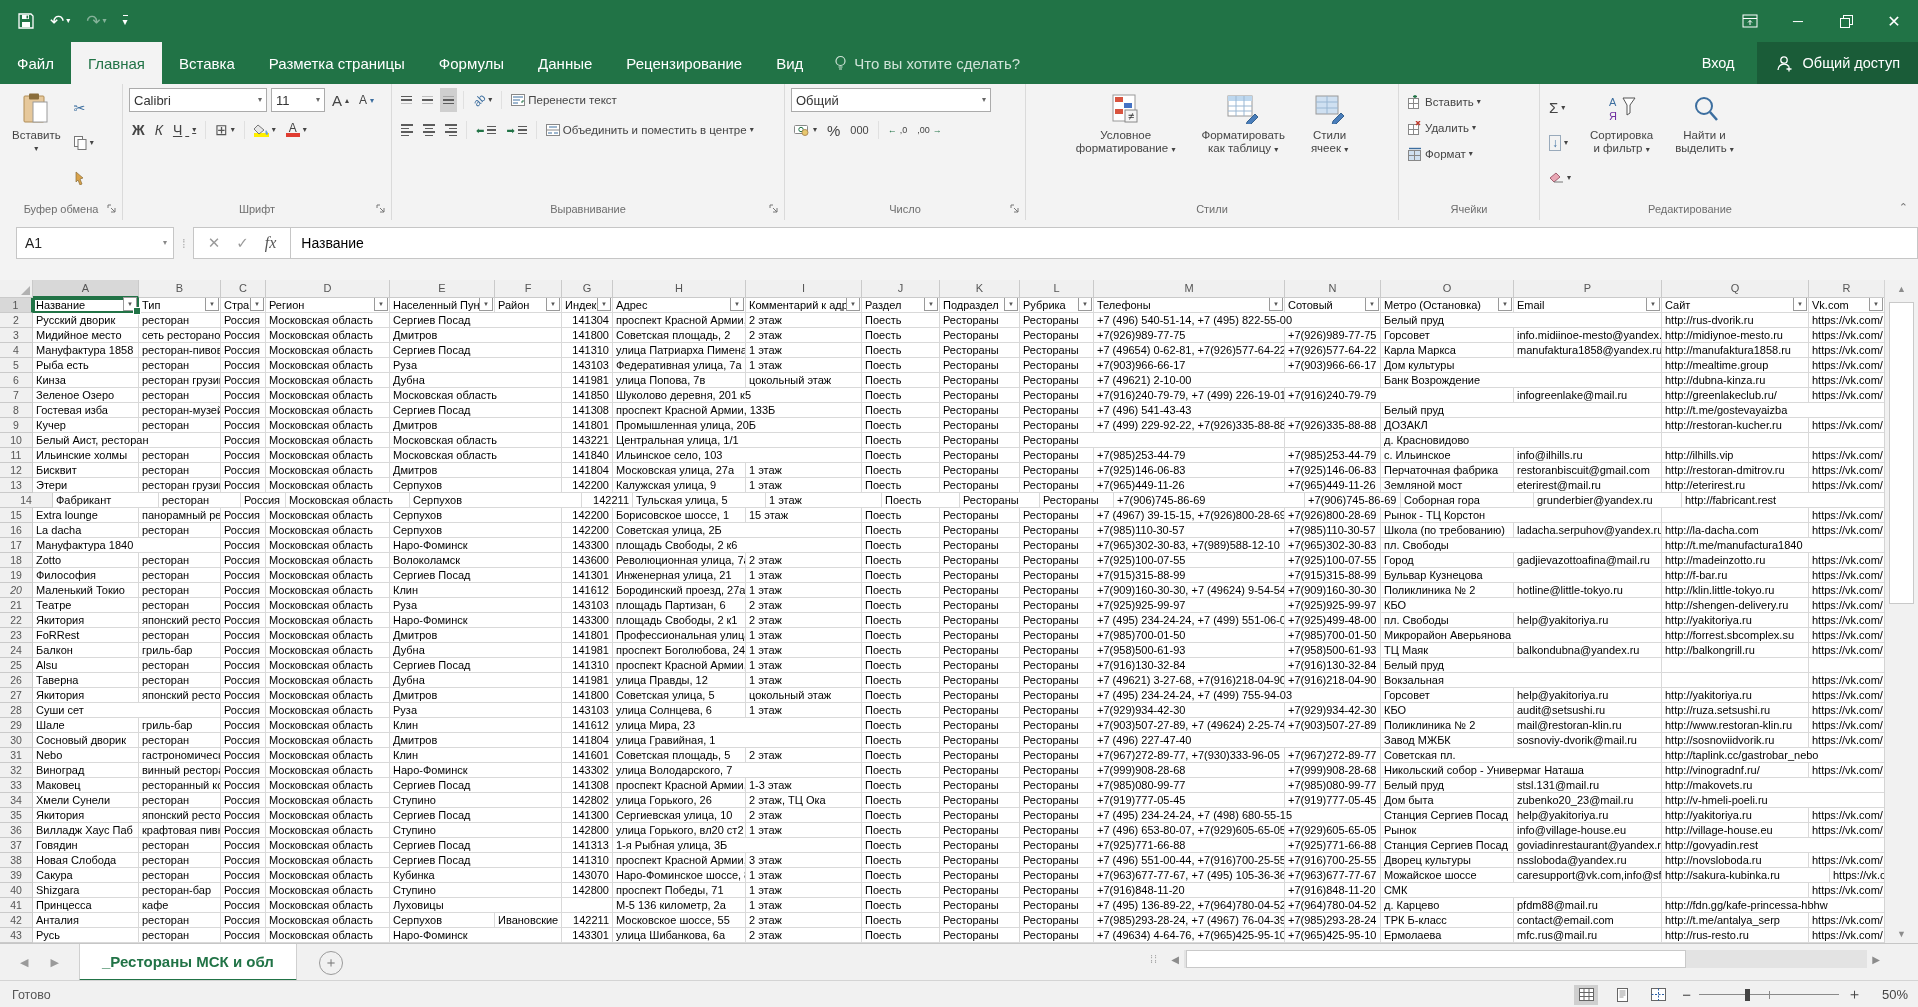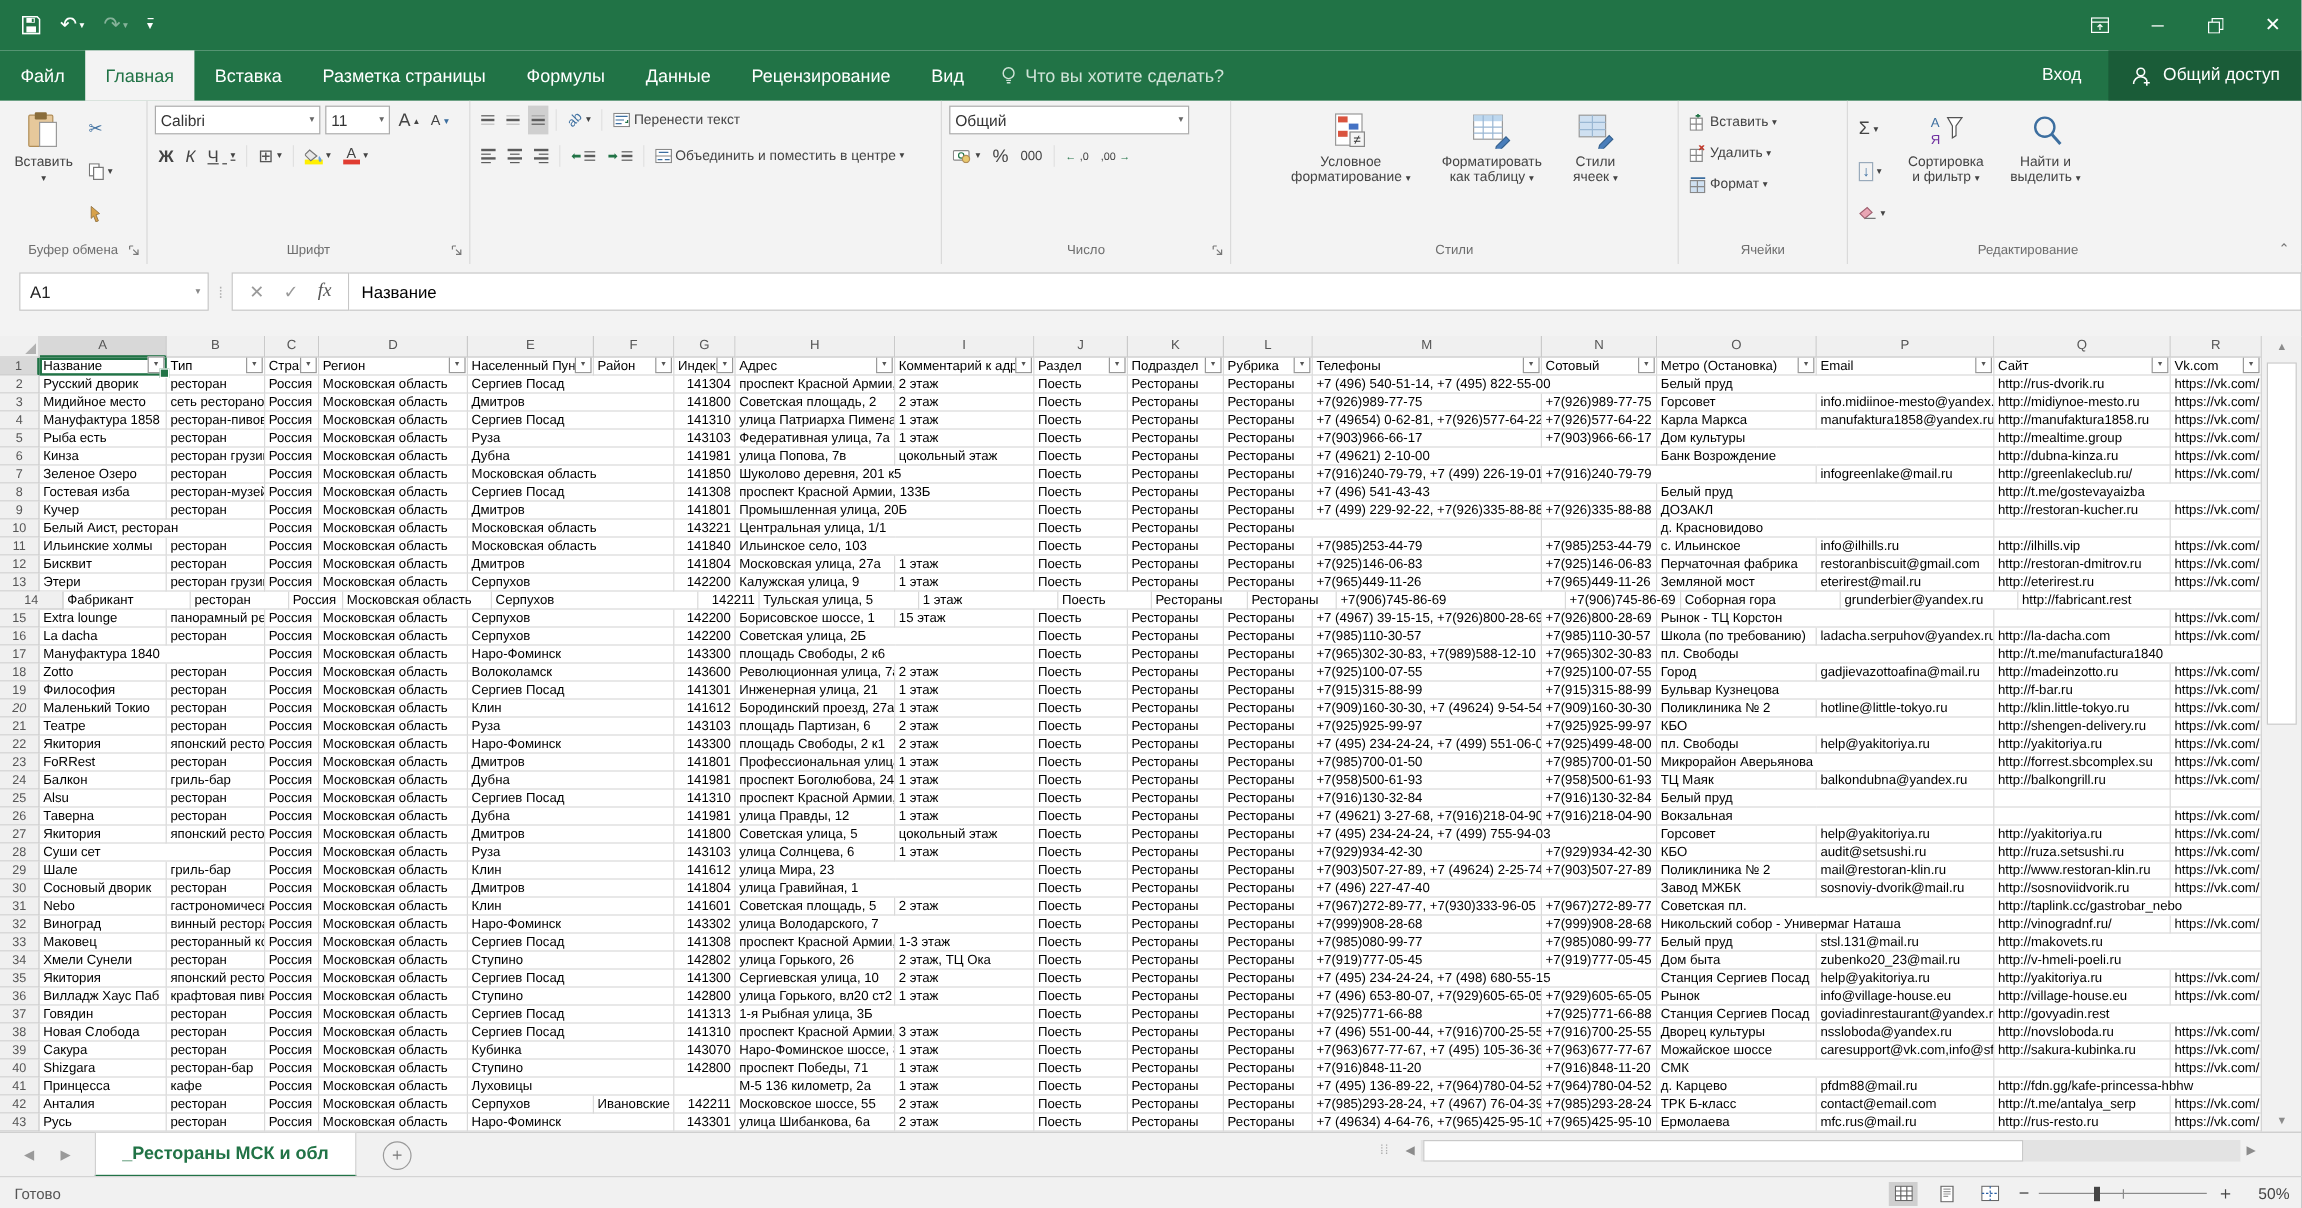--- a/index.html
+++ b/index.html
@@ -381,20 +381,28 @@
                 <rect x="0.5" y="0.5" width="13" height="11" fill="#fff" stroke="#888"></rect>
                 <path d="M0.5 6h13" stroke="#888"></path>
                 <path d="M3 3h8" stroke="#3c6e9f"></path>
                 <path d="M2 9h4M8 9h4" stroke="#3c6e9f"></path>
               </svg>
             <span>Объединить и поместить в центре</span>
               <span class="caret">▾</span>
             </span>
         </div>
       </div>
+      <div class="gfoot">
+          <span>Выравнивание</span>
+        <span class="launcher">
+            <svg width="10" height="10" viewBox="0 0 10 10">
+              <path d="M1 1v3M1 1h3M4 4l4 4M8 4v4h-4" fill="none" stroke="#777"></path>
+            </svg>
+          </span>
+      </div>
     </div>
 
     <div class="group" style="width:240px">
       <div class="gbody" style="flex-direction:column;gap:6px;">
         <span class="combo" style="width:190px">
             <span>Общий</span>
             <span class="caret">▾</span>
           </span>
         <div class="srow">
           <span class="mini">
@@ -1430,21 +1438,21 @@
         <div class="g-cell num" style="width: 51px;">143070</div>
         <div class="g-cell" style="width: 133px;">Наро-Фоминское шоссе, 8</div>
         <div class="g-cell" style="width: 116px;">1 этаж</div>
         <div class="g-cell" style="width: 78px;">Поесть</div>
         <div class="g-cell" style="width: 80px;">Рестораны</div>
         <div class="g-cell" style="width: 74px;">Рестораны</div>
         <div class="g-cell" style="width: 191px;">+7(963)677-77-67, +7 (495) 105-36-36</div>
         <div class="g-cell" style="width: 96px;">+7(963)677-77-67</div>
         <div class="g-cell" style="width: 133px;">Можайское шоссе</div>
         <div class="g-cell" style="width: 148px;">caresupport@vk.com,info@sfe</div>
-        <div class="g-cell" style="width: 147px;">http://sakura-kubinka.ru</div>
+        <div class="g-cell" style="width: 168px;">http://sakura-kubinka.ru</div>
         <div class="g-cell" style="width: 76px;">https://vk.com/</div>
       </div>
       <div class="g-row">
         <div class="g-cell gut" style="width: 33px;">40</div>
         <div class="g-cell" style="width: 106px;">Shizgara</div>
         <div class="g-cell" style="width: 82px;">ресторан-бар</div>
         <div class="g-cell" style="width: 45px;">Россия</div>
         <div class="g-cell" style="width: 124px;">Московская область</div>
         <div class="g-cell ovf" style="width: 105px;">Ступино</div>
         <div class="g-cell" style="width: 67px;"></div>

